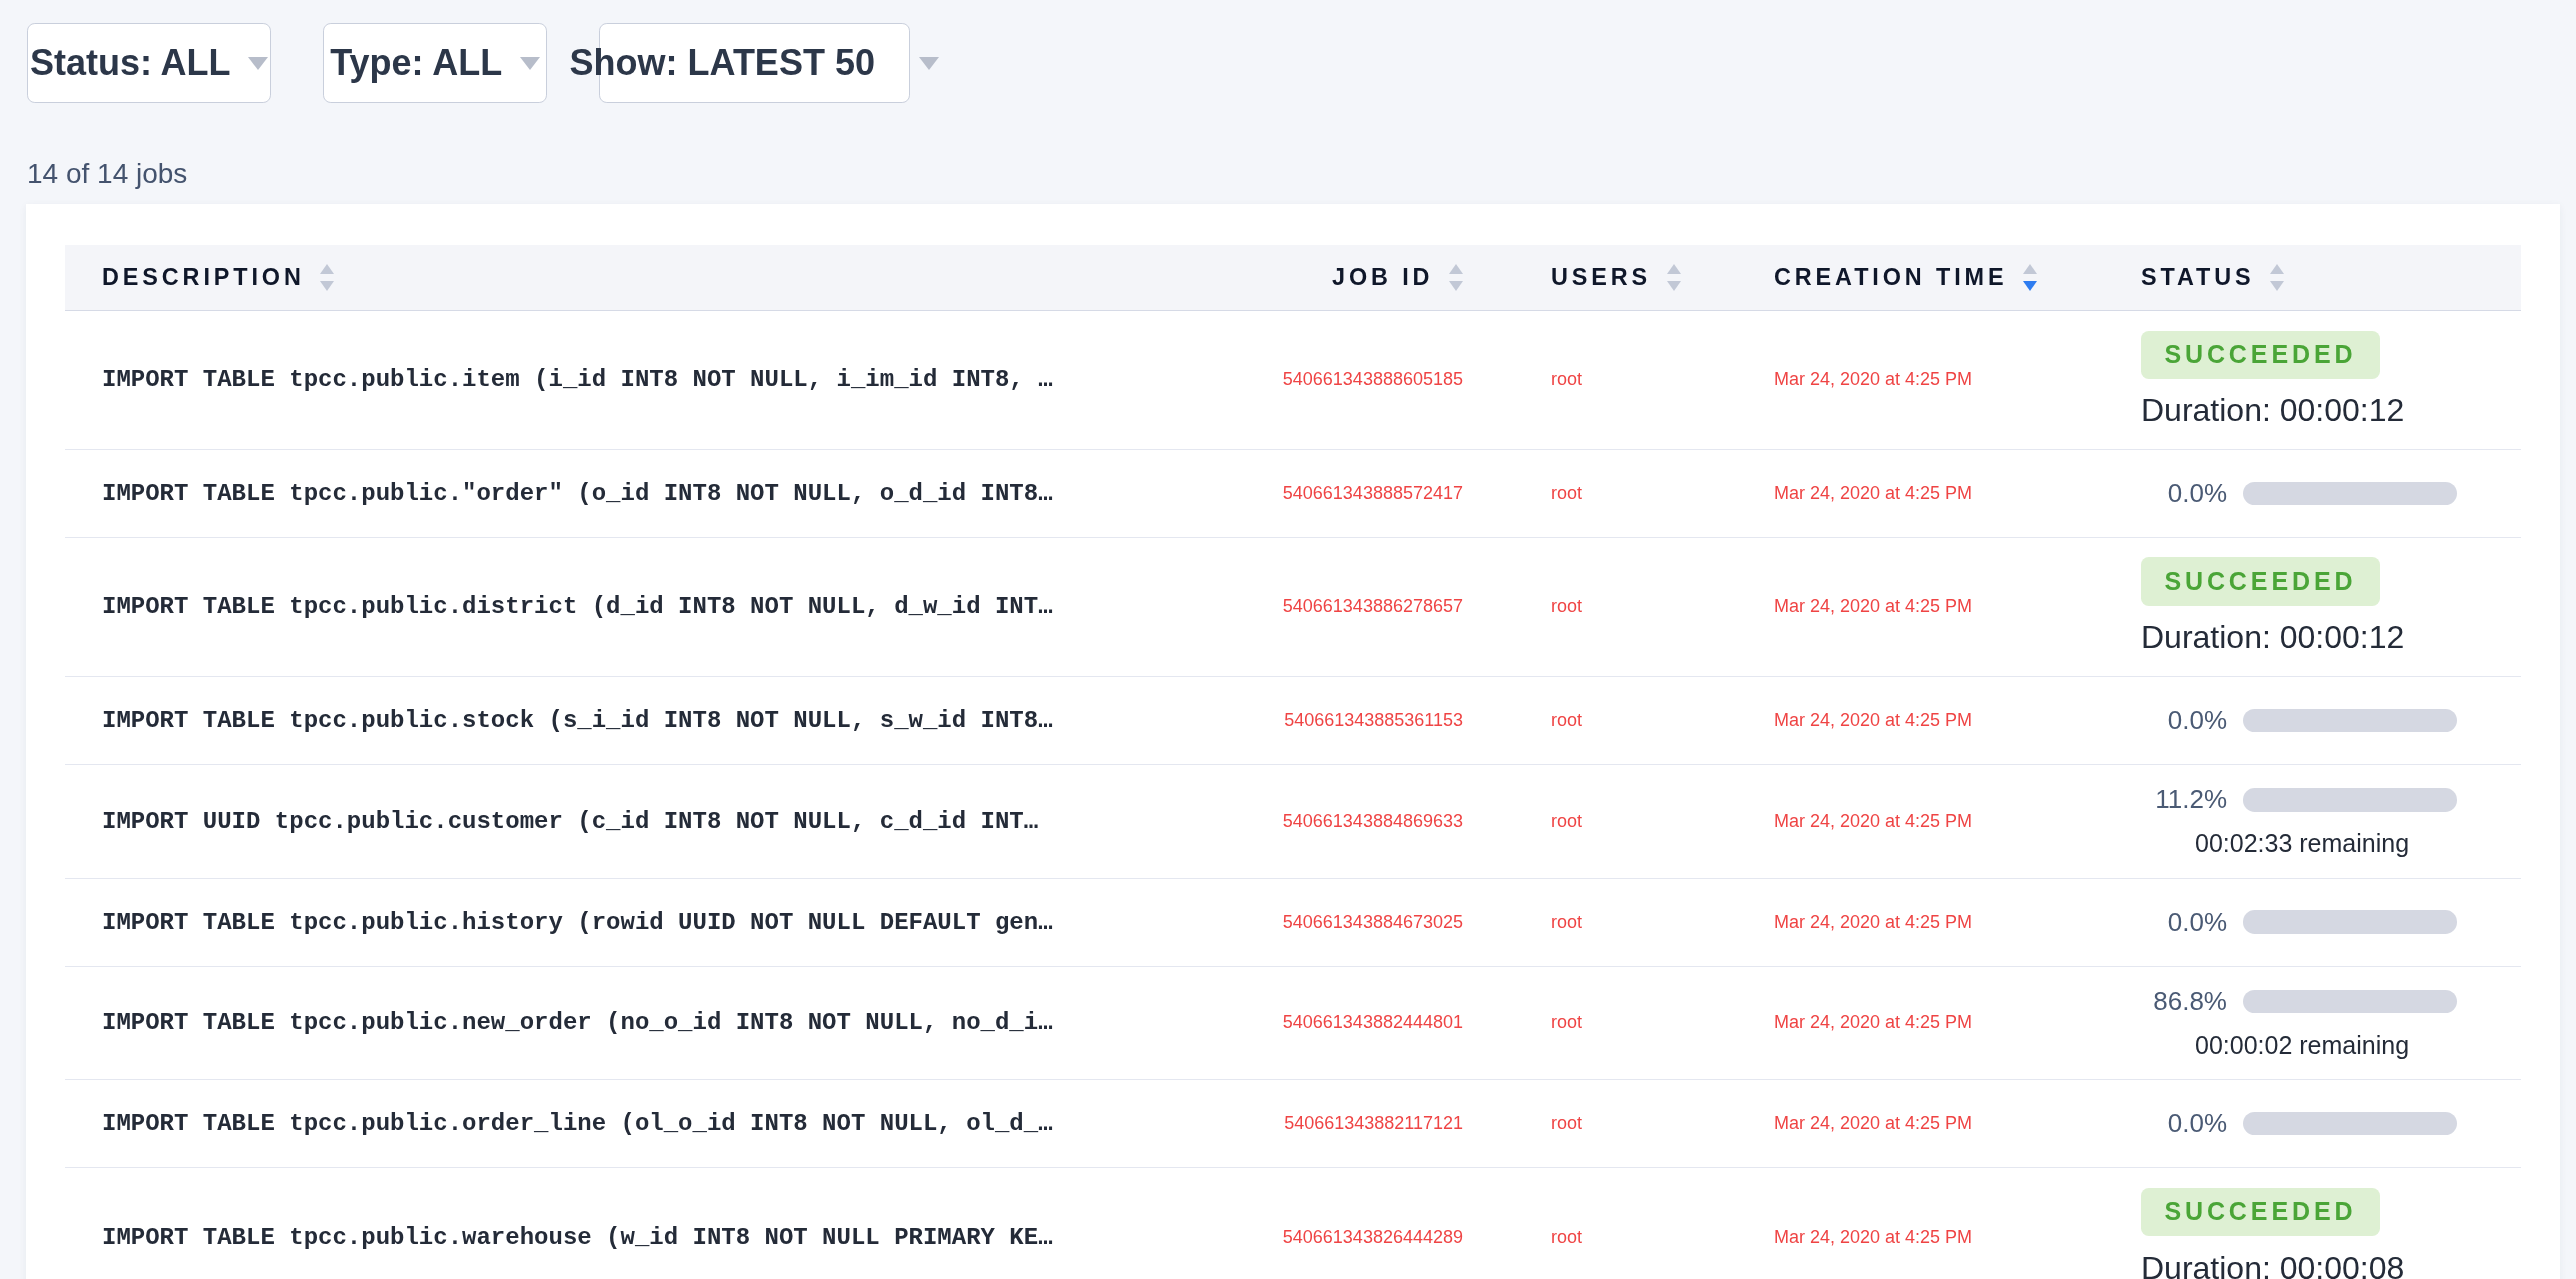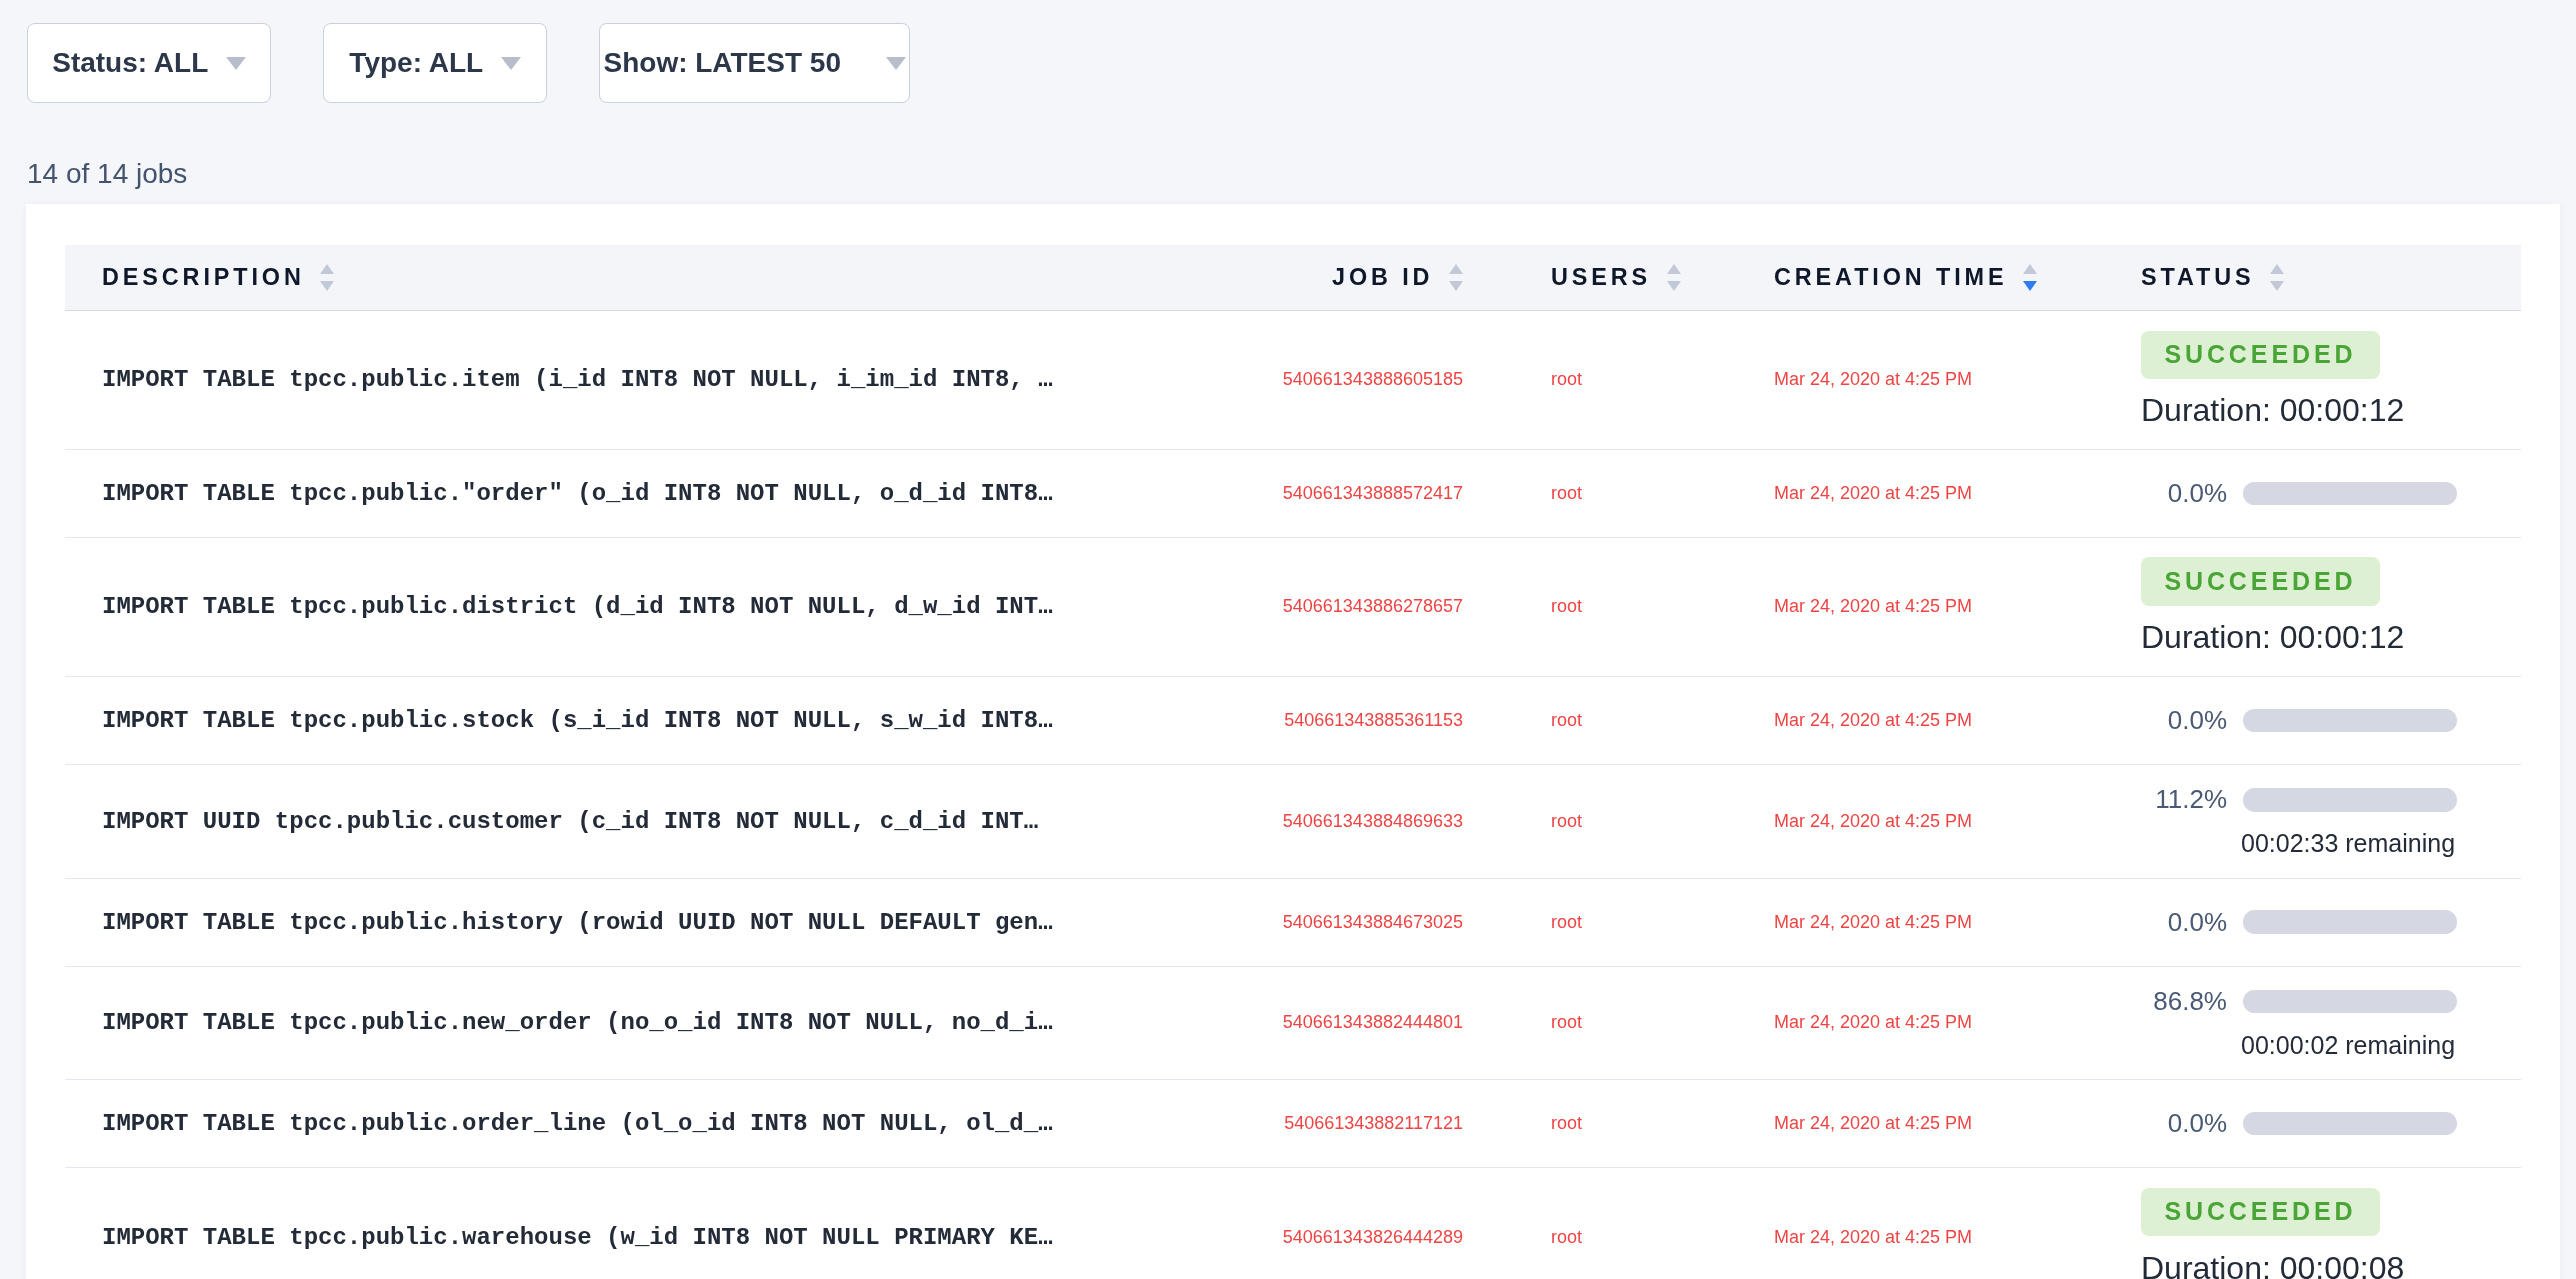--- a/index.html
+++ b/index.html
@@ -9,21 +9,21 @@
     font-family:"Liberation Sans", sans-serif;
     color:#242b38;
   }
 
   
   .filters { display:flex; gap:52px; padding:23.4px 0 0 27px; }
   .filter-btn {
     height:80px; background:#ffffff;
     border:1.9px solid #c9cfdc; border-radius:7.8px;
     display:flex; align-items:center; justify-content:center;
-    font-size:28px; font-weight:700; color:#2c3749;
+    font-size:36px; font-weight:700; color:#2c3749;
     cursor:pointer; white-space:nowrap;
   }
   .filter-btn.w1{ width:244px; } .filter-btn.w2{ width:224px; } .filter-btn.w3{ width:311px;gap:27px; }
   .caret {
     width:0; height:0; margin-left:17.5px;
     border-left:10.7px solid transparent; border-right:10.7px solid transparent;
     border-top:13.6px solid #b7bdca;
   }
 
   .jobs-count { margin:55px 0 0 27px; font-size:28px; color:#44536e; }
@@ -83,21 +83,21 @@
   .duration { margin-top:13.6px; font-size:32px; color:#242b38; }
 
   .progress-line { display:flex; align-items:center; }
   .pct { width:86px; text-align:right; margin-right:15.6px; font-size:26px; color:#4a5a74; }
   .bar-track {
     width:214px; height:23.4px; border-radius:11.7px;
     background:#d5d8e2; overflow:hidden; position:relative;
   }
   .bar-fill { height:100%; border-radius:11.7px; background:#3a7cf1; }
   .remaining {
-    margin-left:100px; width:214px; text-align:center;
+    margin-left:54px; width:214px; text-align:center;
     margin-top:13.6px; font-size:25px; color:#242b38; white-space:nowrap;
   }
 </style>
 </head>
 <body>
 
 <div class="filters">
   <div class="filter-btn w1">
     <span>Status: ALL</span>
     <span class="caret"></span>

